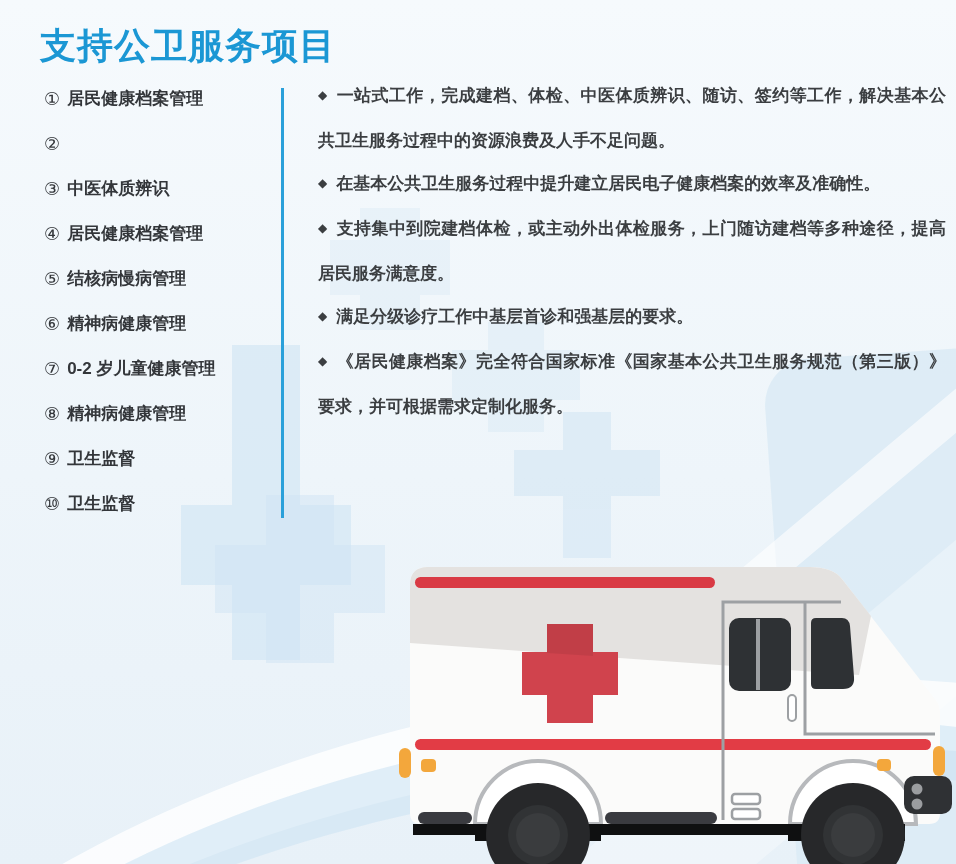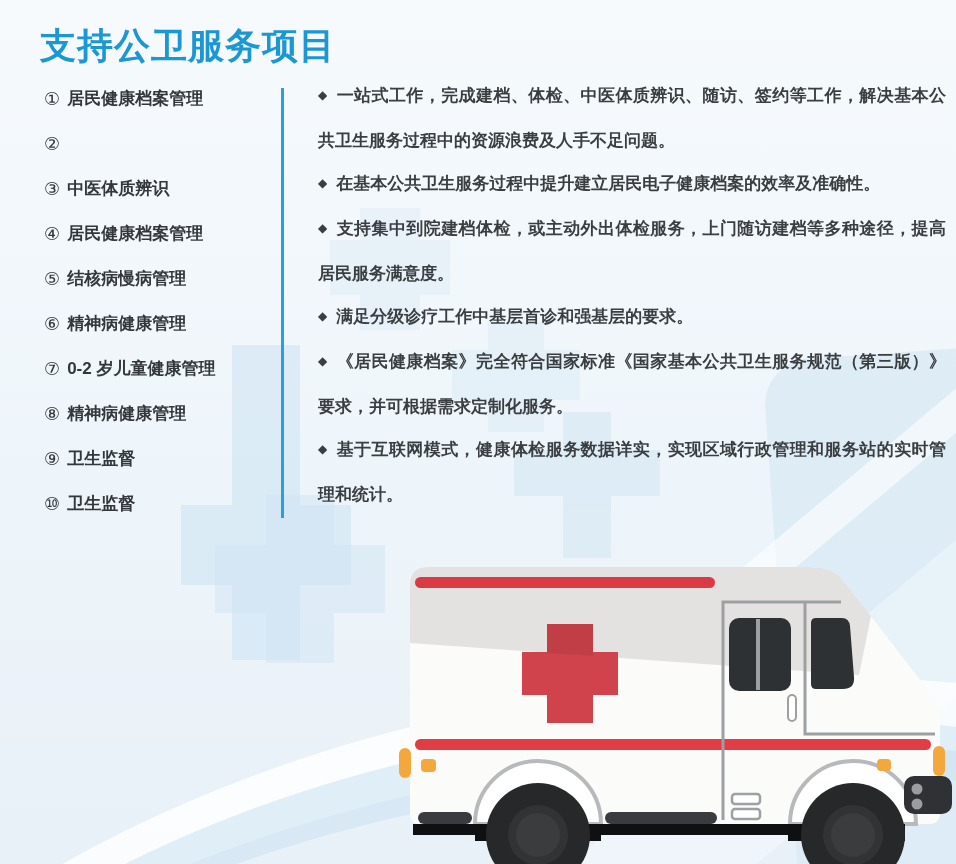--- a/index.html
+++ b/index.html
@@ -120,21 +120,20 @@
 </ul>
 
 <div class="abs divider"></div>
 
 <div class="abs features">
   <p><span class="mk">◆</span><span>一站式工作，完成建档、体检、中医体质辨识、随访、签约等工作，解决基本公共卫生服务过程中的资源浪费及人手不足问题。</span></p>
   <p><span class="mk">◆</span><span>在基本公共卫生服务过程中提升建立居民电子健康档案的效率及准确性。</span></p>
   <p><span class="mk">◆</span><span>支持集中到院建档体检，或主动外出体检服务，上门随访建档等多种途径，提高居民服务满意度。</span></p>
   <p><span class="mk">◆</span><span>满足分级诊疗工作中基层首诊和强基层的要求。</span></p>
   <p><span class="mk">◆</span><span>《居民健康档案》完全符合国家标准《国家基本公共卫生服务规范（第三版）》要求，并可根据需求定制化服务。</span></p>
-  <p><span class="mk">◆</span><span>基于互联网模式，健康体检服务数据详实，实现区域行政管理和服务站的实时管理和统计。</span></p>
 </div>
 
 <svg class="abs ambulance" viewBox="0 0 561 306" width="561" height="306" xmlns="http://www.w3.org/2000/svg">
 
   <path d="M33,9 L414,9 Q438,9 447,21 L540,141 Q545,147 545,155 L545,255 Q545,266 534,266 L26,266 Q15,266 15,255 L15,27 Q15,9 33,9 Z" fill="var(--ambulance_body)"></path>
 
   <path d="M33,9 L414,9 Q438,9 447,21 L476,58 L464,117 L15,85 L15,27 Q15,9 33,9 Z" fill="var(--ambulance_shade)"></path>
 
   <rect x="20" y="19" width="300" height="11" rx="5.5" fill="var(--red_stripe)"></rect>
 

